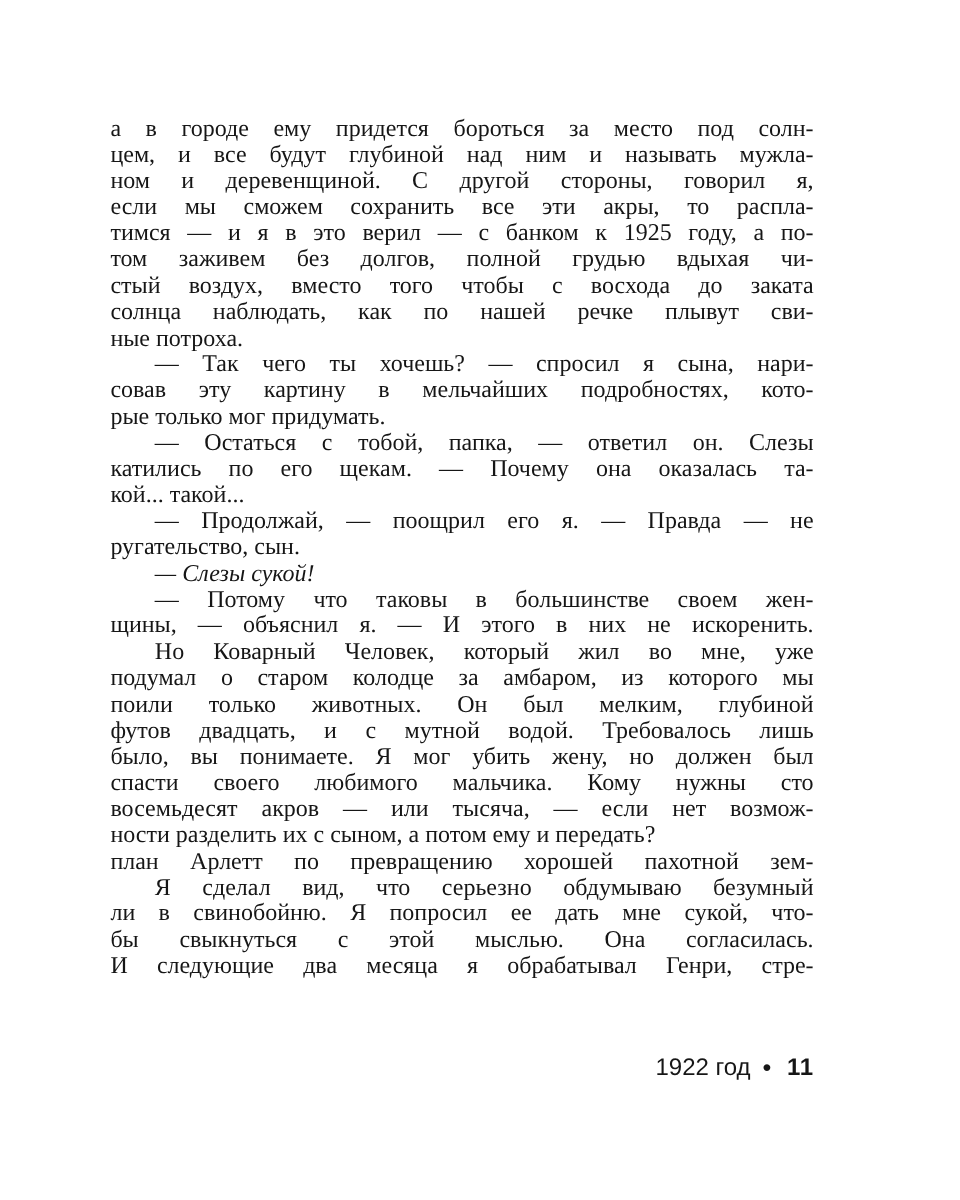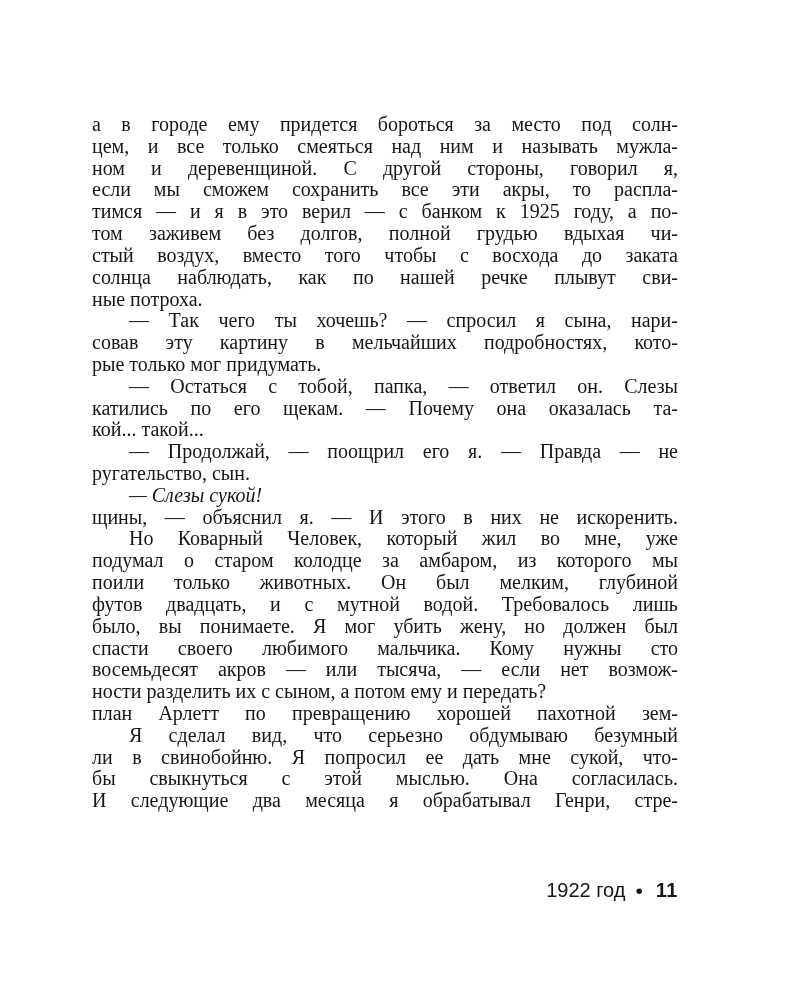--- a/index.html
+++ b/index.html
@@ -11,21 +11,21 @@
     position: relative;
     width: 800px;
     height: 1000px;
     background: #ffffff;
     overflow: hidden;
     font-family: "Liberation Serif", serif;
   }
   .text-block {
     position: absolute;
     left: 92px;
-    top: 114px;
+    top: 97px;
     width: 586px;
     font-size: 20px;
     line-height: 21.82px;
     color: #161616;
   }
   .line {
     text-align: justify;
     text-align-last: justify;
   }
   .line.end {
@@ -58,37 +58,38 @@
     font-weight: bold;
     letter-spacing: 0.5px;
   }
 </style>
 </head>
 <body>
 
 <div class="page">
   <div class="text-block">
       <div class="line">а в городе ему придется бороться за место под солн-</div>
-      <div class="line">цем, и все только смеяться над ним и называть мужла-</div>
+      <div class="line">цем, и все будут глубиной над ним и называть мужла-</div>
       <div class="line">ном и деревенщиной. С другой стороны, говорил я,</div>
       <div class="line">если мы сможем сохранить все эти акры, то распла-</div>
       <div class="line">тимся — и я в это верил — с банком к 1925 году, а по-</div>
       <div class="line">том заживем без долгов, полной грудью вдыхая чи-</div>
       <div class="line">стый воздух, вместо того чтобы с восхода до заката</div>
       <div class="line">солнца наблюдать, как по нашей речке плывут сви-</div>
       <div class="line end">ные потроха.</div>
       <div class="line indent">— Так чего ты хочешь? — спросил я сына, нари-</div>
       <div class="line">совав эту картину в мельчайших подробностях, кото-</div>
       <div class="line end">рые только мог придумать.</div>
       <div class="line indent">— Остаться с тобой, папка, — ответил он. Слезы</div>
       <div class="line">катились по его щекам. — Почему она оказалась та-</div>
       <div class="line end">кой... такой...</div>
       <div class="line indent">— Продолжай, — поощрил его я. — Правда — не</div>
       <div class="line end">ругательство, сын.</div>
       <div class="line indent end italic">— Слезы сукой!</div>
+      <div class="line indent">— Потому что таковы в большинстве своем жен-</div>
       <div class="line">щины, — объяснил я. — И этого в них не искоренить.</div>
       <div class="line indent">Но Коварный Человек, который жил во мне, уже</div>
       <div class="line">подумал о старом колодце за амбаром, из которого мы</div>
       <div class="line">поили только животных. Он был мелким, глубиной</div>
       <div class="line">футов двадцать, и с мутной водой. Требовалось лишь</div>
       <div class="line">было, вы понимаете. Я мог убить жену, но должен был</div>
       <div class="line">спасти своего любимого мальчика. Кому нужны сто</div>
       <div class="line">восемьдесят акров — или тысяча, — если нет возмож-</div>
       <div class="line end">ности разделить их с сыном, а потом ему и передать?</div>
       <div class="line">план Арлетт по превращению хорошей пахотной зем-</div>

